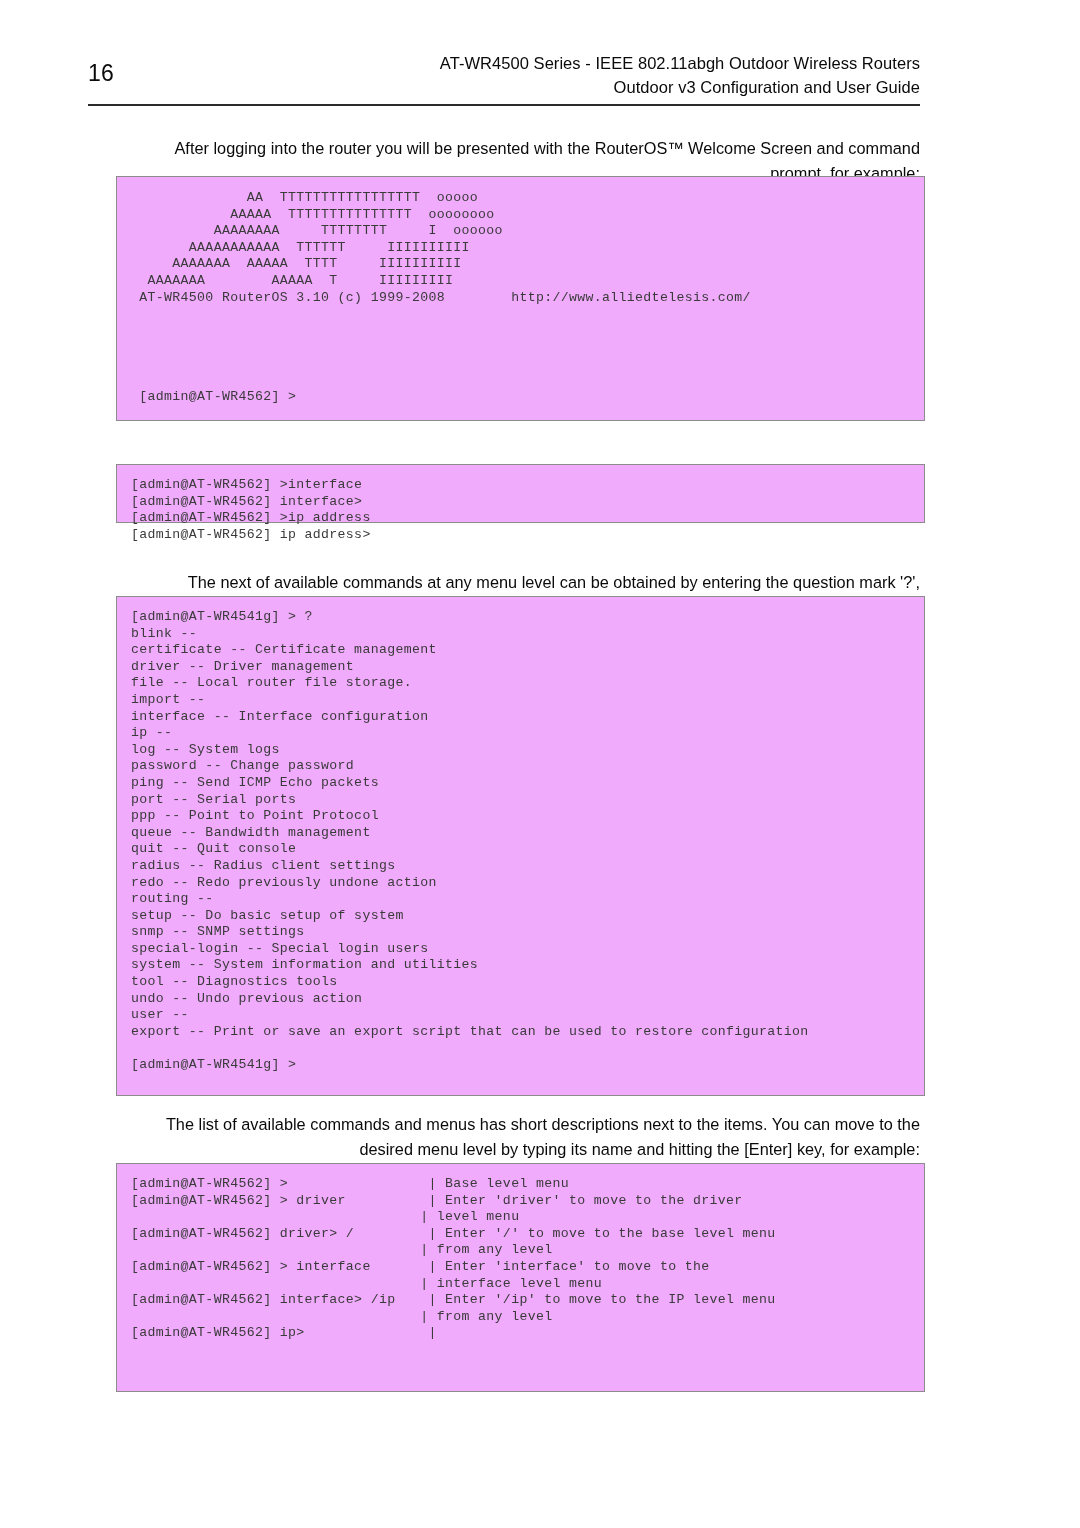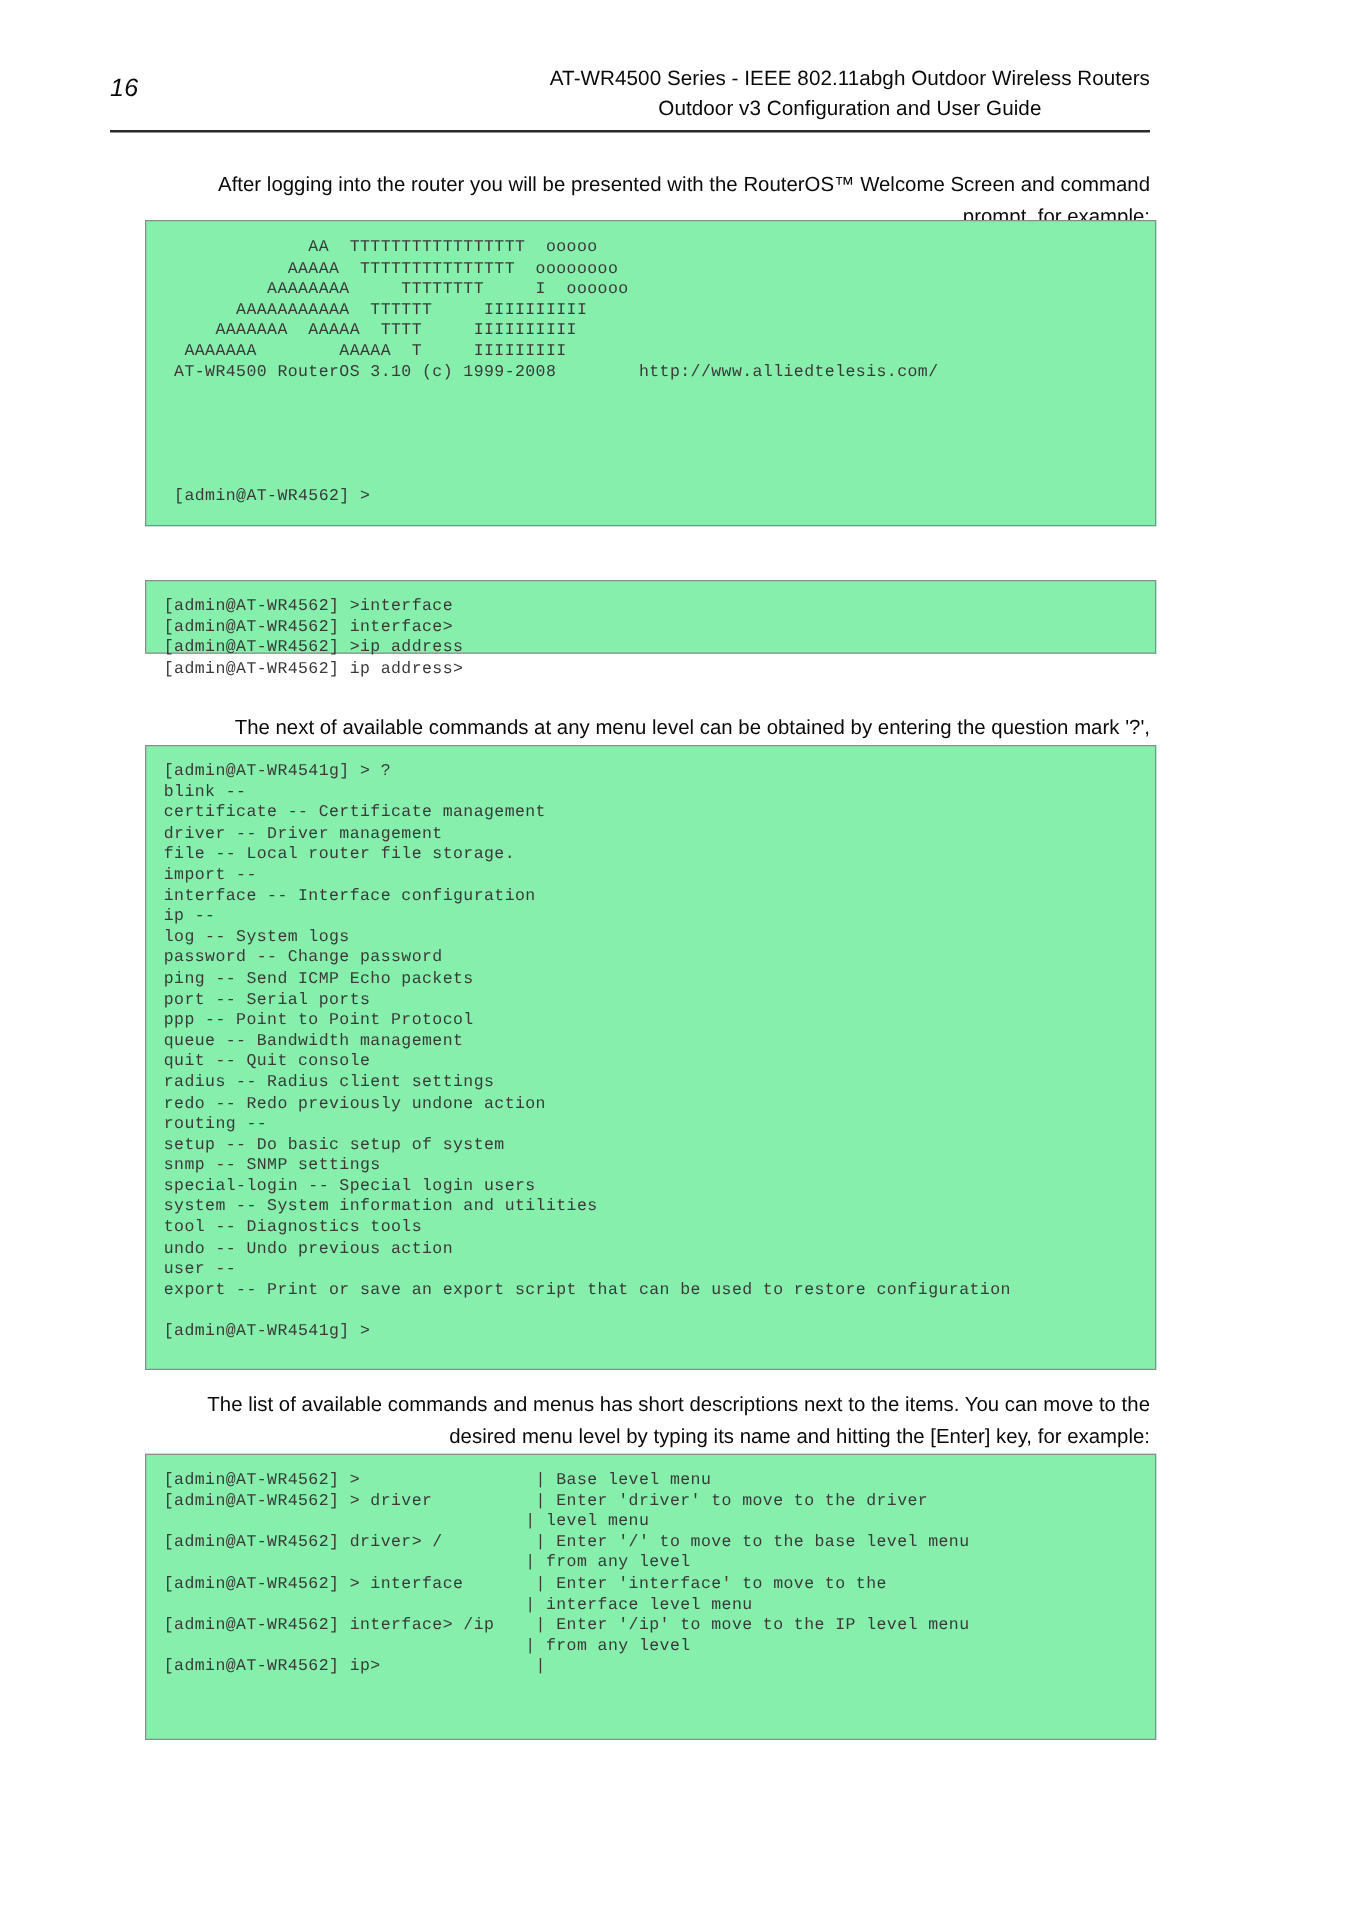--- a/index.html
+++ b/index.html
@@ -30,30 +30,29 @@
     position: absolute;
     top: 52px;
     left: 88px;
     width: 832px;
     height: 52px;
   }
   .page-number {
     position: absolute;
     left: 0;
     top: 8px;
-    font-size: 20px;
+    font-size: 23px;
     letter-spacing: 0.2px;
     color: #0a0a0a;
-    font-style: italic;
   }
   .header-lines {
     position: absolute;
     right: 0;
     top: 0;
-    text-align: center;
+    text-align: right;
     line-height: 1.45;
   }
   .header-line {
     font-size: 16.5px;
     color: #0a0a0a;
     white-space: nowrap;
     letter-spacing: 0.05px;
   }
   .header-rule {
     position: absolute;
@@ -76,21 +75,21 @@
     text-align: right;
   }
 
   
   .code-box {
     position: absolute;
     left: 116px;
     width: 809px;
     box-sizing: border-box;
     border: 1px solid #8c8c8c;
-    background: #86efac;
+    background: #f0abfc;
   }
   .code-box pre {
     margin: 0;
     padding: 12px 0 10px 14px;
     font-family: "Liberation Mono", "DejaVu Sans Mono", monospace;
     font-size: 13.2px;
     line-height: 16.6px;
     color: #3a3a3a;
     white-space: pre;
     letter-spacing: 0.35px;

